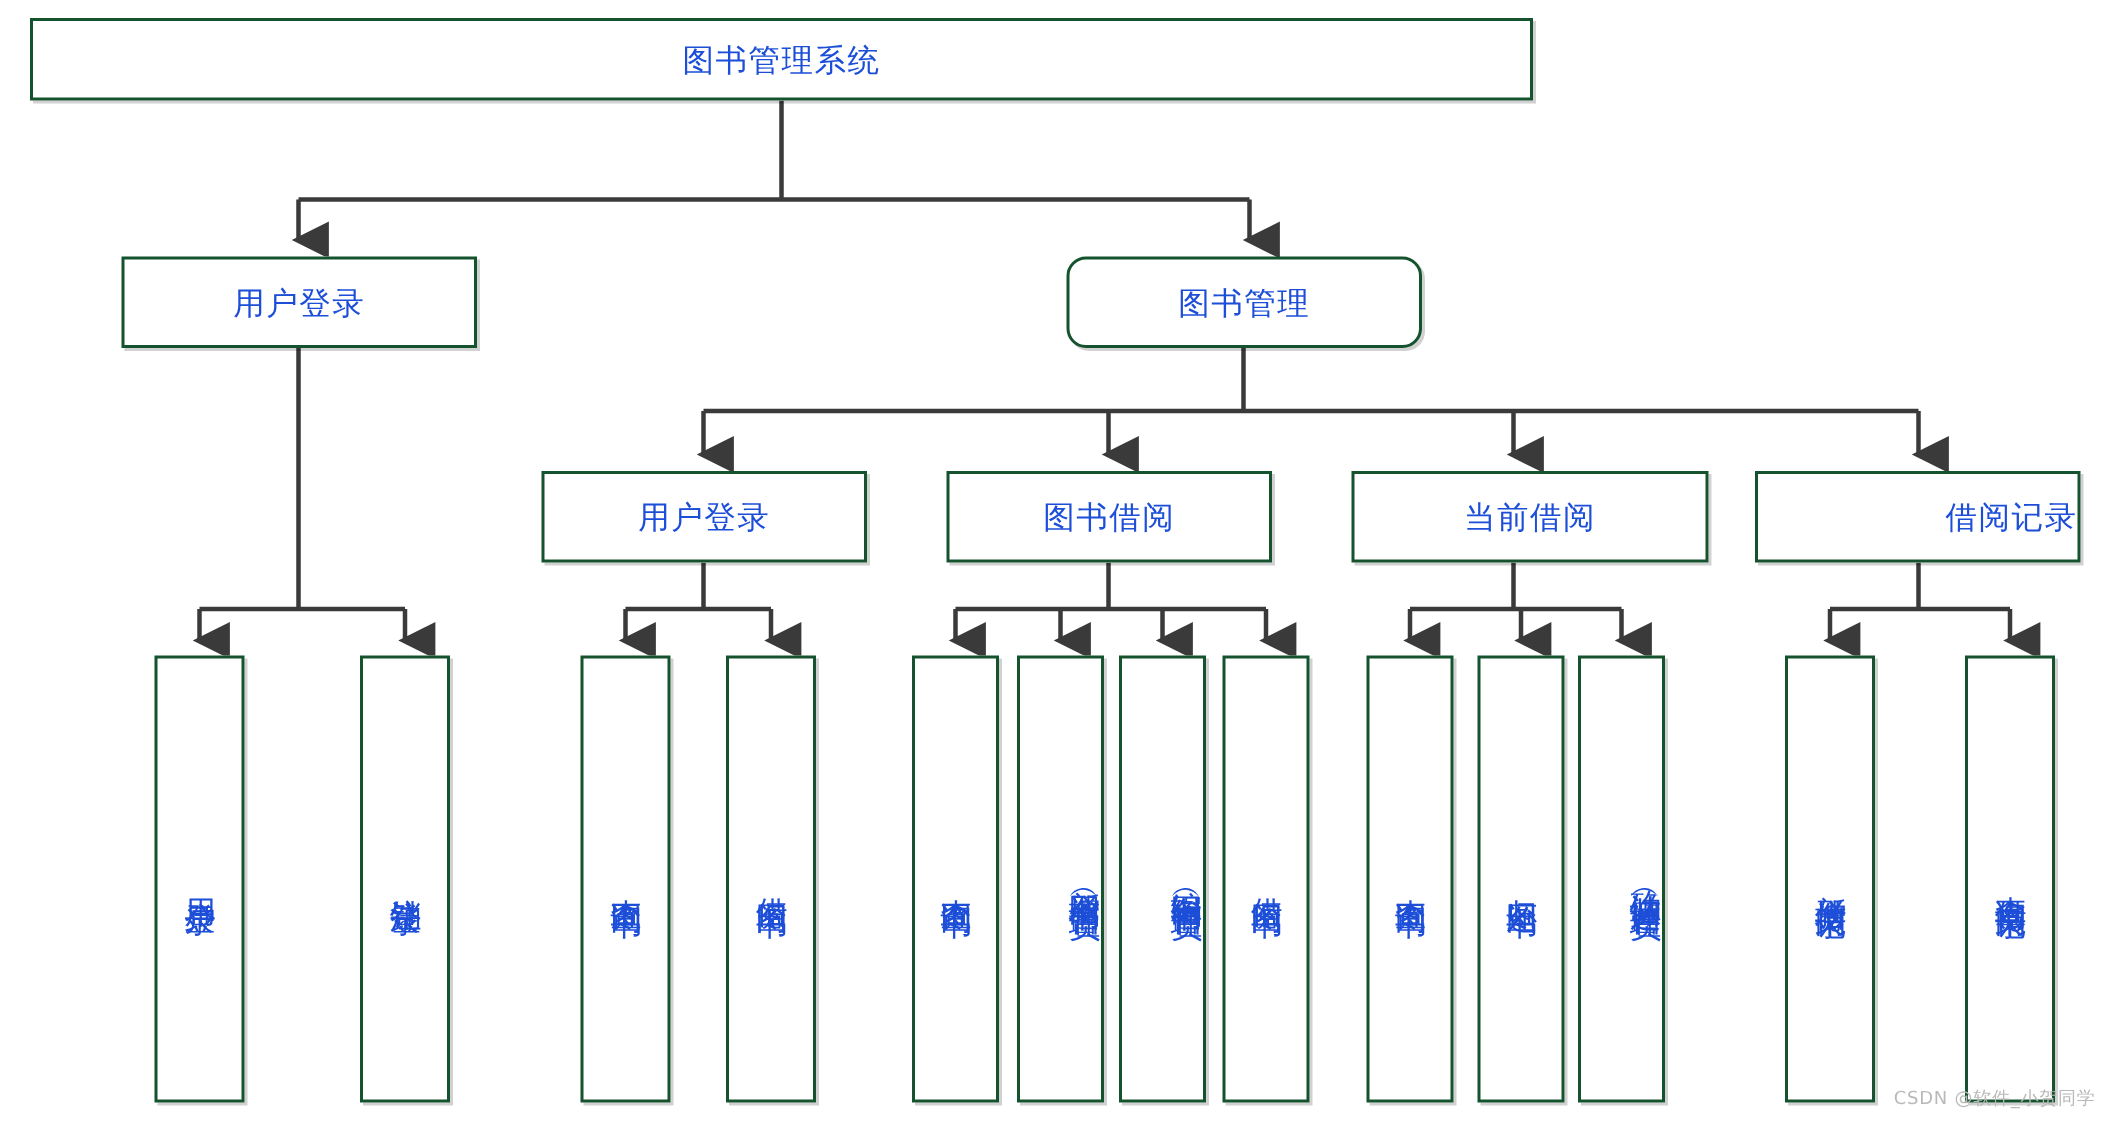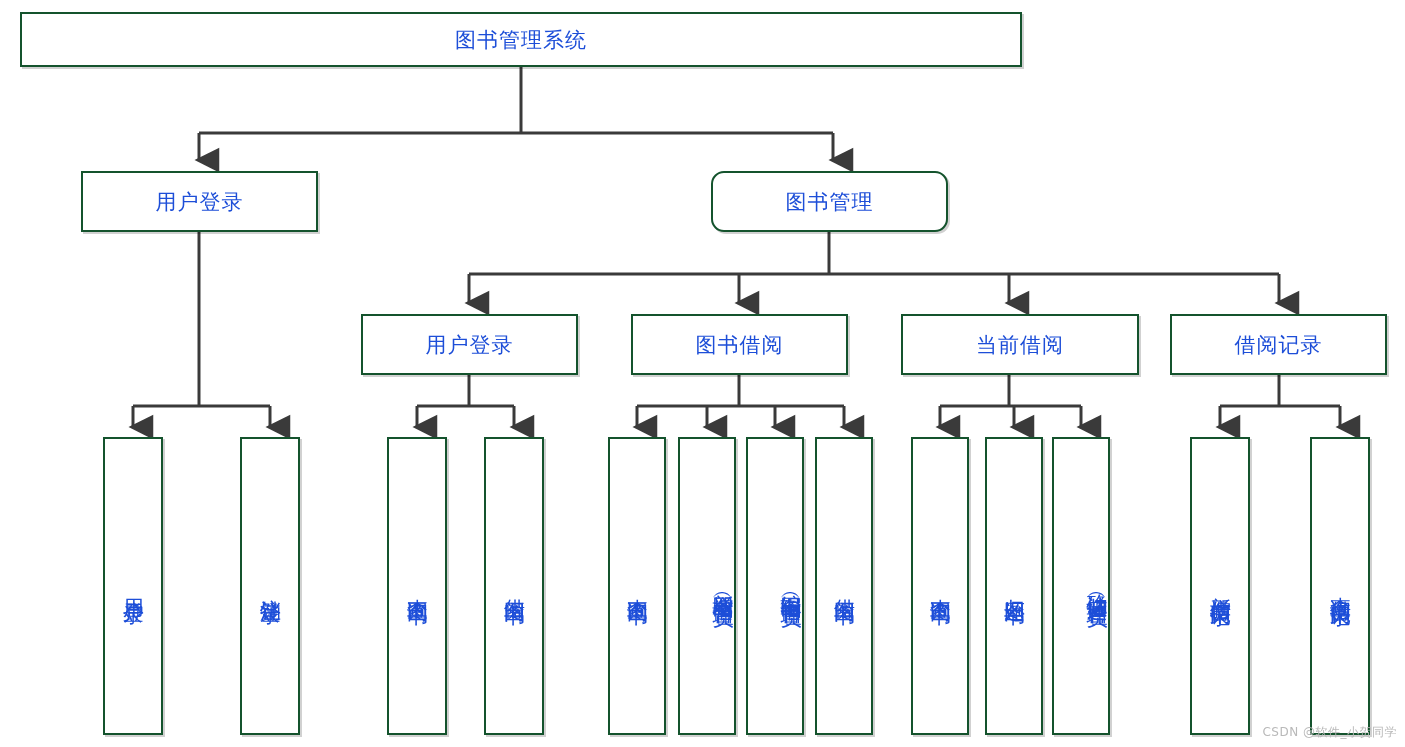--- a/index.html
+++ b/index.html
@@ -136,21 +136,21 @@
 
   <div class="node horiz" style="left:361px; top:314px; width:217px; height:61px;">
     <span>用户登录</span>
   </div>
   <div class="node horiz" style="left:631px; top:314px; width:217px; height:61px;">
     <span>图书借阅</span>
   </div>
   <div class="node horiz" style="left:901px; top:314px; width:238px; height:61px;">
     <span>当前借阅</span>
   </div>
-  <div class="node horiz" style="left:1170px; top:314px; width:217px; height:61px;">
+  <div class="node horiz" style="left:1170px; top:314px; width:217px; height:61px;justify-content:flex-end;">
     <span>借阅记录</span>
   </div>
 
   <div class="node vert" style="left:103px; top:437px; width:60px; height:298px;">
     <span class="vtext">用户登录</span>
   </div>
   <div class="node vert" style="left:240px; top:437px; width:60px; height:298px;">
     <span class="vtext">注销登录</span>
   </div>
 

